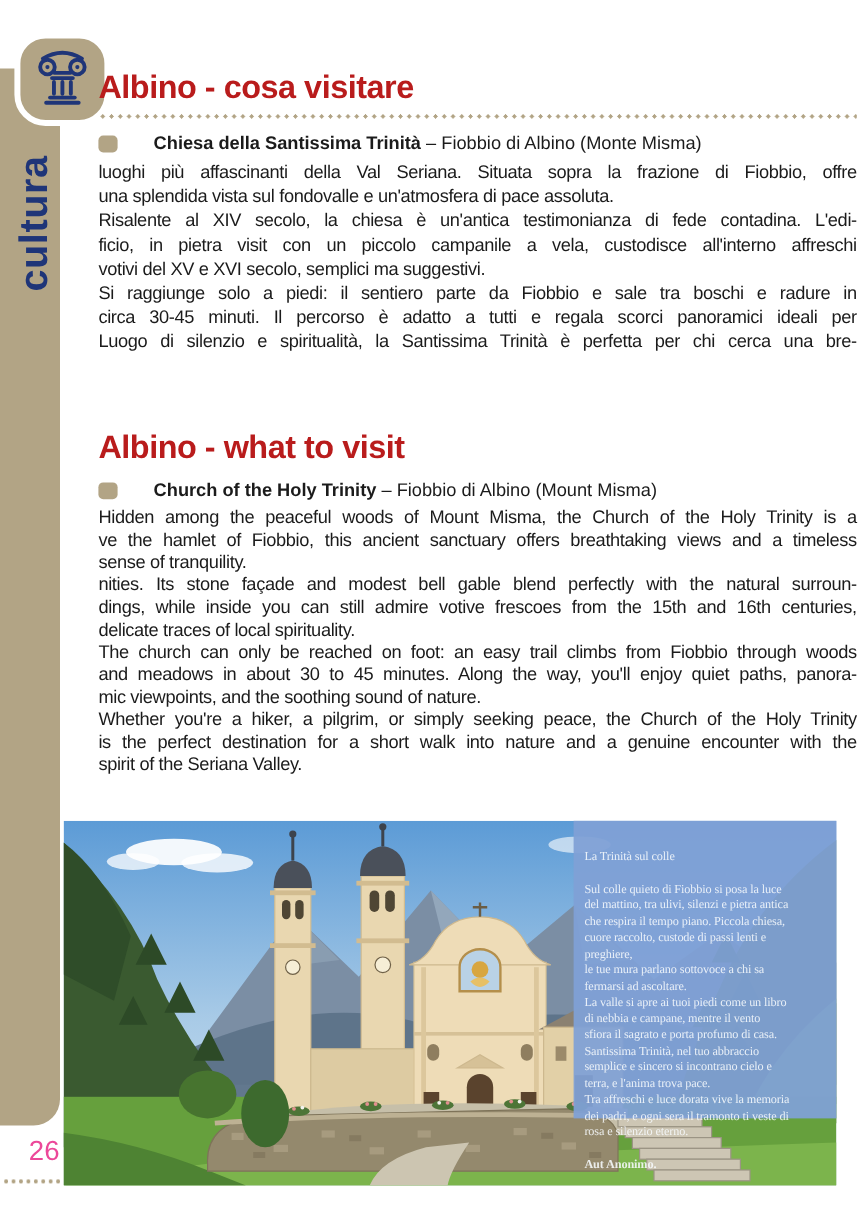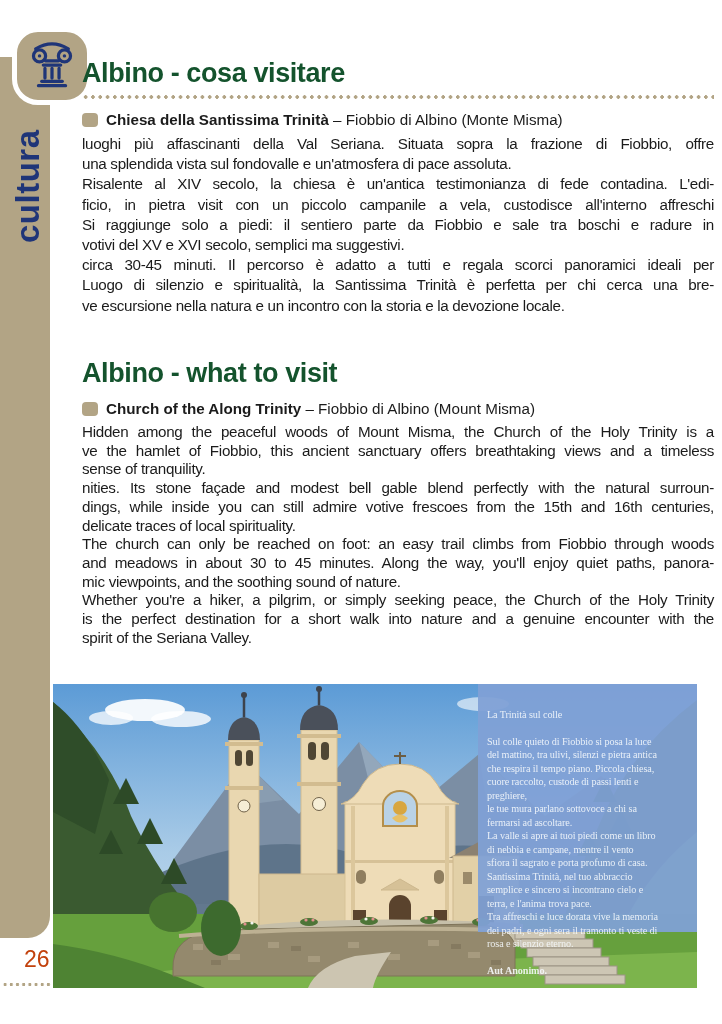--- a/index.html
+++ b/index.html
@@ -12,43 +12,43 @@
   .side-label{position:absolute;left:9px;top:243px;transform:rotate(-90deg);transform-origin:0 0;
               white-space:nowrap;font-size:33px;font-weight:600;color:#1f3578;letter-spacing:.5px;}
 
   
   .icon-tile{position:absolute;left:12px;top:27px;width:80px;height:78px;background:#b2a485;
              border:5px solid #ffffff;border-radius:26px;box-sizing:border-box;
              display:flex;align-items:center;justify-content:center;}
 
   .section{position:absolute;left:82px;width:632px;color:#1b1b1b;}
   #sec1{top:58px;} #sec2{top:358px;}
-  .heading{margin:0;font-size:27px;line-height:30px;font-weight:700;color:#14532d;letter-spacing:-.4px;}
+  .heading{margin:0;font-size:27px;line-height:30px;font-weight:700;color:#b91c1c;letter-spacing:-.4px;}
   .dots-line{margin-top:7px;height:4px;background-image:radial-gradient(circle,#b2a485 1.6px,transparent 1.8px);
              background-size:7.3px 4px;background-repeat:repeat-x;}
-  .lead{margin-top:11px;font-size:15.2px;line-height:19px;display:flex;align-items:center;}
+  .lead{margin-top:11px;font-size:15.2px;line-height:19px;display:flex;align-items:center;gap:22px;}
   .lead .bullet{width:16px;height:14px;border-radius:4px;background:#b2a485;flex:0 0 auto;margin-right:8px;}
   .lead b{font-weight:700;}
   .paras{margin-top:5px;font-size:15.2px;letter-spacing:-.3px;}
   #sec1 .paras{line-height:20.2px;}
   #sec2 .paras{line-height:18.7px;}
   .p-line{text-align:justify;text-align-last:justify;}
   .p-line.end{text-align-last:left;}
 
   
   .photo{position:absolute;left:53px;top:684px;width:644px;height:304px;}
   .photo svg{display:block;}
   .poem-panel{position:absolute;left:478px;top:684px;width:219px;height:248px;
               background:rgba(127,160,214,0.94);}
   .poem{padding:24px 7px 0 9px;font-family:"Liberation Serif",serif;
         color:rgba(247,250,253,0.88);font-size:10.2px;line-height:13.5px;letter-spacing:-.1px;}
   .poem-title{margin-bottom:13px;}
   .poem-author{margin-top:13px;font-weight:bold;}
 
-  .page-num{position:absolute;left:24px;top:946px;font-size:23px;color:#c2410c;}
+  .page-num{position:absolute;left:24px;top:946px;font-size:23px;color:#ec4899;}
   .bottom-dots{position:absolute;left:2px;top:982px;width:50px;height:5px;
                background-image:radial-gradient(circle,#b2a485 1.6px,transparent 1.8px);
                background-size:6.2px 5px;background-repeat:repeat-x;}
 </style>
 </head>
 <body>
 
 <div class="page">
 
   <div class="side-bar"></div>
@@ -76,33 +76,32 @@
     <div class="dots-line"></div>
     <div class="lead">
       <span class="bullet"></span>
       <span><b>Chiesa della Santissima Trinità</b><span> – Fiobbio di Albino (Monte Misma)</span></span>
     </div>
     <div class="paras">
         <div class="p-line">luoghi più affascinanti della Val Seriana. Situata sopra la frazione di Fiobbio, offre</div>
         <div class="p-line end">una splendida vista sul fondovalle e un'atmosfera di pace assoluta.</div>
         <div class="p-line">Risalente al XIV secolo, la chiesa è un'antica testimonianza di fede contadina. L'edi-</div>
         <div class="p-line">ficio, in pietra visit con un piccolo campanile a vela, custodisce all'interno affreschi</div>
+        <div class="p-line end">votivi del XV e XVI secolo, semplici ma suggestivi.</div>
         <div class="p-line">Si raggiunge solo a piedi: il sentiero parte da Fiobbio e sale tra boschi e radure in</div>
-        <div class="p-line end">votivi del XV e XVI secolo, semplici ma suggestivi.</div>
         <div class="p-line">circa 30-45 minuti. Il percorso è adatto a tutti e regala scorci panoramici ideali per</div>
         <div class="p-line">Luogo di silenzio e spiritualità, la Santissima Trinità è perfetta per chi cerca una bre-</div>
-        <div class="p-line end">ve escursione nella natura e un incontro con la storia e la devozione locale.</div>
       </div>
   </div>
 
   <div class="section" id="sec2">
     <h1 class="heading">Albino - what to visit</h1>
     <div class="lead">
       <span class="bullet"></span>
-      <span><b>Church of the Along Trinity</b><span> – Fiobbio di Albino (Mount Misma)</span></span>
+      <span><b>Church of the Holy Trinity</b><span> – Fiobbio di Albino (Mount Misma)</span></span>
     </div>
     <div class="paras">
         <div class="p-line">Hidden among the peaceful woods of Mount Misma, the Church of the Holy Trinity is a</div>
         <div class="p-line">ve the hamlet of Fiobbio, this ancient sanctuary offers breathtaking views and a timeless</div>
         <div class="p-line end">sense of tranquility.</div>
         <div class="p-line">nities. Its stone façade and modest bell gable blend perfectly with the natural surroun-</div>
         <div class="p-line">dings, while inside you can still admire votive frescoes from the 15th and 16th centuries,</div>
         <div class="p-line end">delicate traces of local spirituality.</div>
         <div class="p-line">The church can only be reached on foot: an easy trail climbs from Fiobbio through woods</div>
         <div class="p-line">and meadows in about 30 to 45 minutes. Along the way, you'll enjoy quiet paths, panora-</div>

